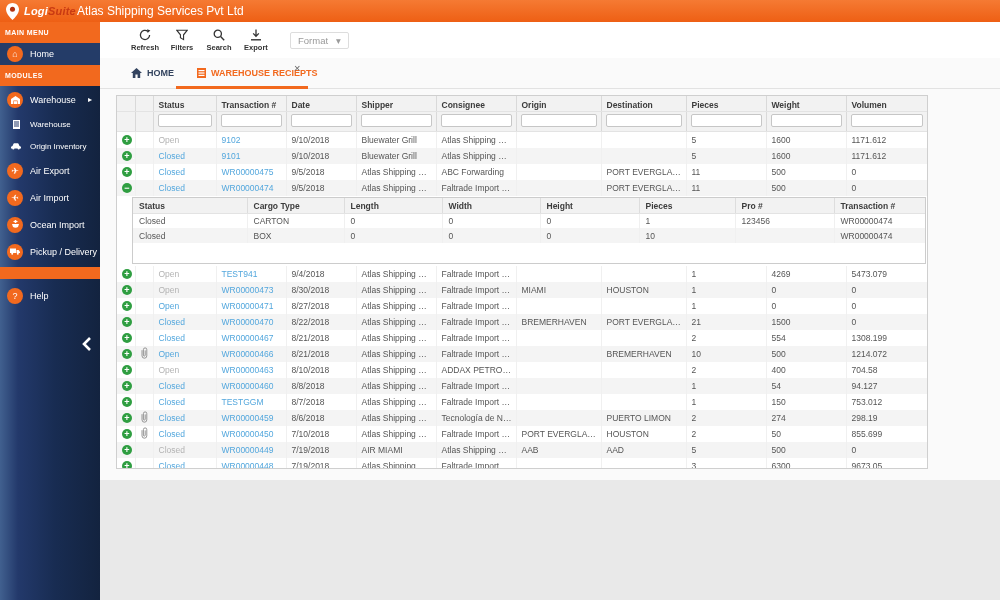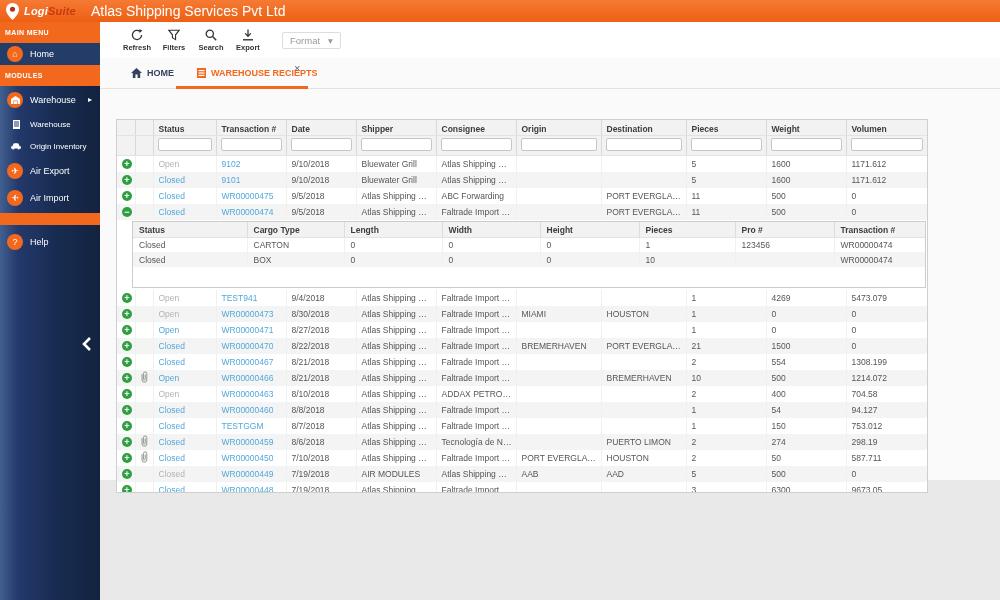--- a/index.html
+++ b/index.html
@@ -5,57 +5,57 @@
   * { margin:0; padding:0; box-sizing:border-box; }
   html,body { width:1000px; height:600px; overflow:hidden;
     font-family:"Liberation Sans", sans-serif; background:#e9e9e9; }
 
   
   .app-header { position:absolute; left:0; top:0; width:1000px; height:22px;
     background:linear-gradient(#f57a33,#ee5f14); display:flex; align-items:center; padding-left:6px; z-index:30;}
   .brand { display:flex; align-items:center; gap:5px; }
   .brand-name { font-size:11px; font-weight:bold; font-style:italic; color:#fff; letter-spacing:.2px;}
   .brand-name .suite { color:#c93a12; }
-  .company { color:#fff; font-size:14px; margin-left:15px; }
+  .company { color:#fff; font-size:12px; margin-left:1px; }
 
   
   .sidebar { position:absolute; left:0; top:22px; width:100px; height:578px;
     background:linear-gradient(to right,#41608f 0%,#23396b 18%,#182c52 55%,#13233f 100%); z-index:20;}
   .menu-header { height:21px; background:#f2691e; color:#fff; font-size:7px; font-weight:bold;
     line-height:21px; padding-left:5px; letter-spacing:.4px; }
   .side-item { display:flex; align-items:center; color:#fff; font-size:9px; cursor:pointer; }
   .side-item.main { height:27px; padding-left:7px; gap:7px; }
   .side-item.sub { height:22px; padding-left:11px; gap:9px; font-size:8px; }
   .side-item.home { height:22px; padding-left:7px; gap:7px; background:#243c68; }
   .circle-ic { width:16px; height:16px; min-width:16px; border-radius:50%; background:#f2691e;
     display:flex; align-items:center; justify-content:center; color:#fff; font-size:9px; }
   .circle-ic svg { display:block; }
   .sub-ic { width:10px; display:flex; justify-content:center; }
   .side-arrow { margin-left:auto; margin-right:8px; color:#fff; font-size:8px; }
   .side-sep { height:12px; background:#f2691e; margin-top:2px; }
   .collapse-btn { position:absolute; right:8px; top:315px; color:#fff; font-size:15px; font-weight:bold; cursor:pointer; }
 
   
   .content { position:absolute; left:100px; top:22px; width:900px; height:578px; }
-  .toolbar { height:36px; background:#fff; display:flex; align-items:center; padding-left:24px; gap:11px; }
+  .toolbar { height:36px; background:#fff; display:flex; align-items:center; padding-left:32px; gap:11px; }
   .tool-btn { display:flex; flex-direction:column; align-items:center; gap:2px; width:26px; cursor:pointer; }
   .tool-btn .lbl { font-size:7.5px; font-weight:bold; color:#333; }
   .format-box { display:flex; align-items:center; gap:8px; border:1px solid #ddd; border-radius:2px;
     color:#9a9a9a; font-size:9.5px; padding:2px 7px; margin-left:10px; cursor:pointer; }
   .tab-panel { height:422px; background:#fafafa; position:relative; }
   .tab-bar { height:31px; border-bottom:1px solid #e2e2e2; position:relative; display:flex; align-items:center; }
   .tab { display:flex; align-items:center; gap:5px; font-size:9px; font-weight:bold; cursor:pointer; }
   .tab.home-tab { color:#33435e; margin-left:31px; }
   .tab.wr-tab { color:#f2691e; margin-left:23px; position:relative; }
   .tab-underline { position:absolute; left:76px; bottom:-1px; width:132px; height:3px; background:#f2691e; }
   .tab-close { position:absolute; left:194px; top:5px; color:#666; font-size:11px; line-height:11px; cursor:pointer; }
 
   
   .grid-wrap { position:absolute; left:16px; top:37px; width:812px; height:374px;
-    border:1px solid #cfcfcf; background:#fff; overflow:hidden;margin-top:24px; }
+    border:1px solid #cfcfcf; background:#fff; overflow:hidden; }
   table.grid { border-collapse:collapse; table-layout:fixed; width:810px; }
   table.grid th { background:#f2f2f2; font-size:8.5px; font-weight:bold; color:#3c3c3c; text-align:left;
     padding:4px 4px 1px 5px; border-right:1px solid #d9d9d9; border-bottom:1px solid #e3e3e3; height:15px; }
   table.grid tr.filters th { padding:2px 4px 4px; height:18px; }
   table.grid tr.filters input { width:100%; height:13px; border:1px solid #c6c6c6; border-radius:2px; background:#fff; }
   table.grid td { font-size:8.5px; color:#555; padding:0 4px 0 5px; height:16px;
     border-right:1px solid #f0f0f0; white-space:nowrap; overflow:hidden; text-overflow:ellipsis; }
   table.grid tr.alt td { background:#f4f4f4; }
   .c-ex { width:18px; } .c-at { width:18px; } .c-status { width:63px; } .c-trans { width:70px; }
   .c-date { width:70px; } .c-ship { width:80px; } .c-cons { width:80px; } .c-orig { width:85px; }
@@ -129,20 +129,41 @@
     <span>Origin Inventory</span>
   </div>
 
   <div class="side-item main">
     <span class="circle-ic">✈</span>
     <span>Air Export</span>
   </div>
   <div class="side-item main">
     <span class="circle-ic" style="transform:scaleX(-1);">✈</span>
     <span>Air Import</span>
+  </div>
+  <div class="side-item main">
+    <span class="circle-ic">
+      <svg width="9" height="9" viewBox="0 0 9 9">
+          <rect x="3.7" y="0" width="1.6" height="3" fill="#fff"></rect>
+          <rect x="2.5" y="1" width="4" height="1" fill="#fff"></rect>
+          <path d="M1 4 L8 4 L7 7 Q4.5 8.6 2 7 Z" fill="#fff"></path>
+        </svg>
+    </span>
+    <span>Ocean Import</span>
+  </div>
+  <div class="side-item main">
+    <span class="circle-ic">
+      <svg width="10" height="7" viewBox="0 0 10 7">
+          <rect x="0" y="0.5" width="6" height="4.5" fill="#fff"></rect>
+          <path d="M6.5 2 H8.6 L10 3.8 V5 H6.5 Z" fill="#fff"></path>
+          <circle cx="2.2" cy="5.8" r="1" fill="#fff"></circle>
+          <circle cx="7.8" cy="5.8" r="1" fill="#fff"></circle>
+        </svg>
+    </span>
+    <span>Pickup / Delivery</span>
   </div>
 
   <div class="side-sep"></div>
 
   <div class="side-item main" style="margin-top:3px;">
     <span class="circle-ic">?</span>
     <span>Help</span>
   </div>
 
   <span class="collapse-btn">
@@ -515,29 +536,29 @@
   </svg></td>
               <td><span class="lnk">Closed</span></td>
               <td><a class="lnk" href="#">WR00000450</a></td>
               <td>7/10/2018</td>
               <td>Atlas Shipping Services Pv...</td>
               <td>Faltrade Import &amp; Export</td>
               <td>PORT EVERGLADES</td>
               <td>HOUSTON</td>
               <td>2</td>
               <td>50</td>
-              <td>587.711</td>
+              <td>855.699</td>
             </tr>
             <tr class="alt">
               <td class="center"><span class="expand-ic">+</span></td>
               <td class="center"></td>
               <td><span class="muted">Closed</span></td>
               <td><a class="lnk" href="#">WR00000449</a></td>
               <td>7/19/2018</td>
-              <td>AIR MODULES</td>
+              <td>AIR MIAMI</td>
               <td>Atlas Shipping Services Pv...</td>
               <td>AAB</td>
               <td>AAD</td>
               <td>5</td>
               <td>500</td>
               <td>0</td>
             </tr>
             <tr class="">
               <td class="center"><span class="expand-ic">+</span></td>
               <td class="center"></td>

